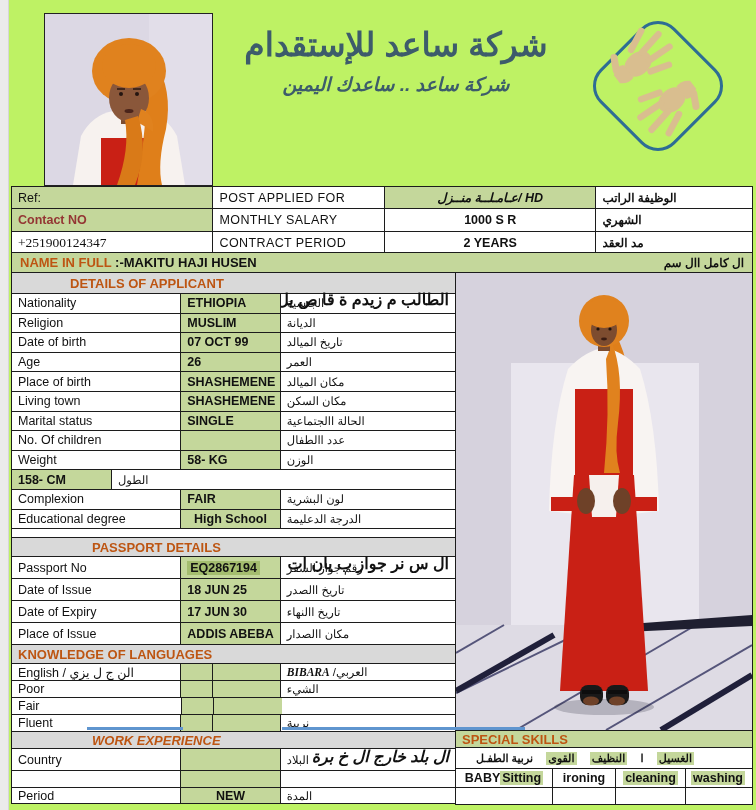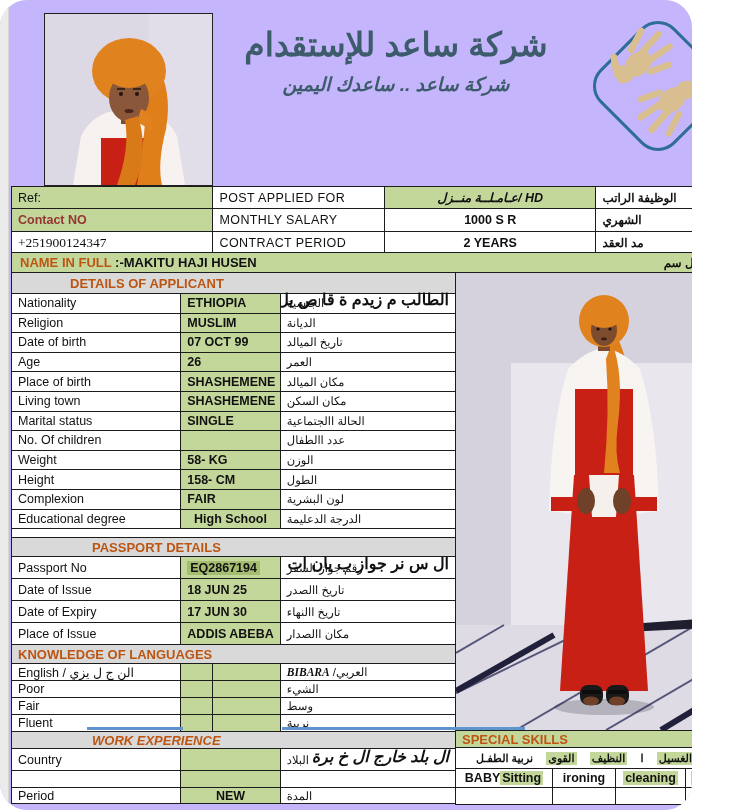--- a/index.html
+++ b/index.html
@@ -1,17 +1,17 @@
 <!DOCTYPE html>
 <html><head>
 <meta charset="utf-8">
 <style>
   html,body{margin:0;padding:0;}
-  .page{position:relative;width:692px;height:810px;background:#c4b5fd;overflow:hidden;
-        font-family:"Liberation Sans",sans-serif;color:#111;border-radius:27px;}
+  .page{position:relative;width:756px;height:810px;background:#bef264;overflow:hidden;
+        font-family:"Liberation Sans",sans-serif;color:#111;}
   .left-strip{position:absolute;left:0;top:0;width:8px;height:810px;background:#ebebeb;border-right:1px solid #d6d6d6;}
 
   
   .portrait-box{position:absolute;left:44px;top:13px;width:169px;height:173px;border:1px solid #222;box-sizing:border-box;}
   .portrait-box svg{display:block;}
   .titles{position:absolute;left:212px;top:24px;width:368px;text-align:center;color:#3d5c6b;direction:rtl;}
   .title-main{font-size:33px;font-weight:bold;line-height:1.25;}
   .title-sub{font-size:19px;font-weight:bold;margin-top:8px;font-style:italic;}
   .logo{position:absolute;left:578px;top:8px;width:156px;height:156px;}
   .logo-diamond{position:absolute;left:27px;top:25px;width:100px;height:100px;border:3px solid #2e6d94;border-radius:24px;transform:rotate(45deg);}
@@ -206,21 +206,20 @@
       <div class="cell dc1">No. Of children</div>
       <div class="cell dc2 green"></div>
       <div class="cell dc3">عدد االطفال</div>
     </div>
     <div class="trow h-det">
       <div class="cell dc1">Weight</div>
       <div class="cell dc2 green">58- KG</div>
       <div class="cell dc3">الوزن</div>
     </div>
     <div class="trow h-det">
-      <div class="cell dc1">Height</div>
       <div class="cell dc2 green">158- CM</div>
       <div class="cell dc3">الطول</div>
     </div>
     <div class="trow h-det">
       <div class="cell dc1">Complexion</div>
       <div class="cell dc2 green">FAIR</div>
       <div class="cell dc3">لون البشرية</div>
     </div>
     <div class="trow h-det">
       <div class="cell dc1">Educational degree</div>
@@ -279,21 +278,20 @@
     <div class="trow h-lang">
       <div class="cell lc1">Poor</div>
       <div class="cell lg1 green"></div>
       <div class="cell lg2 green"></div>
       <div class="cell lc3">الشيء</div>
     </div>
     <div class="trow h-lang">
       <div class="cell lc1">Fair</div>
       <div class="cell lg1 green"></div>
       <div class="cell lg2 green"></div>
-      <div class="cell lc3">وسط</div>
     </div>
     <div class="trow h-lang">
       <div class="cell lc1">Fluent</div>
       <div class="cell lg1 green"></div>
       <div class="cell lg2 green"></div>
       <div class="cell lc3">نربية</div>
     </div>
 
     <div class="trow sec-hdr hdr-work">
       <div class="cell">

